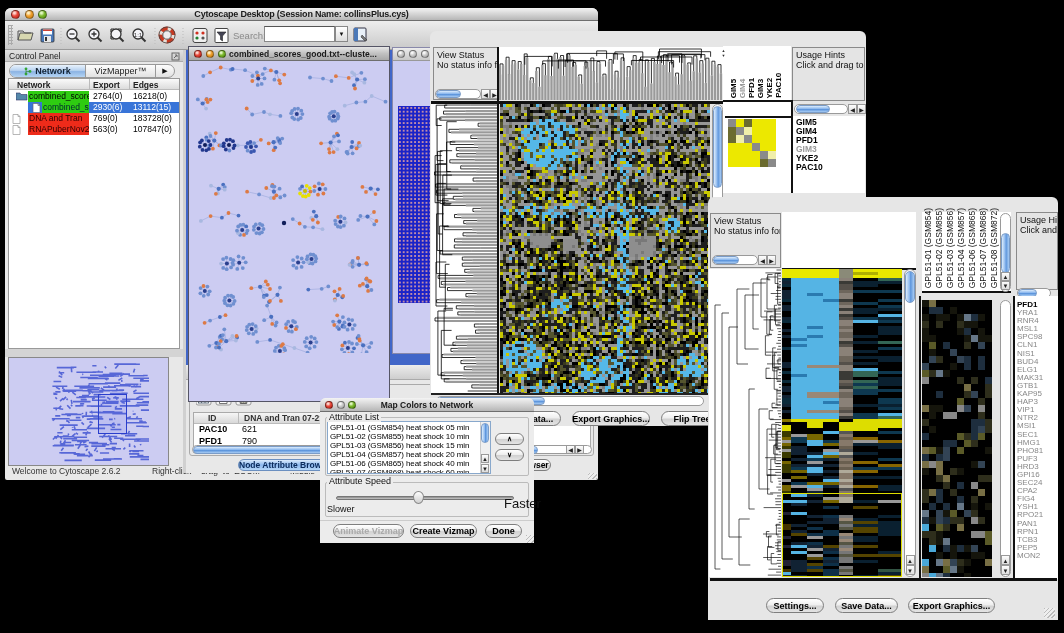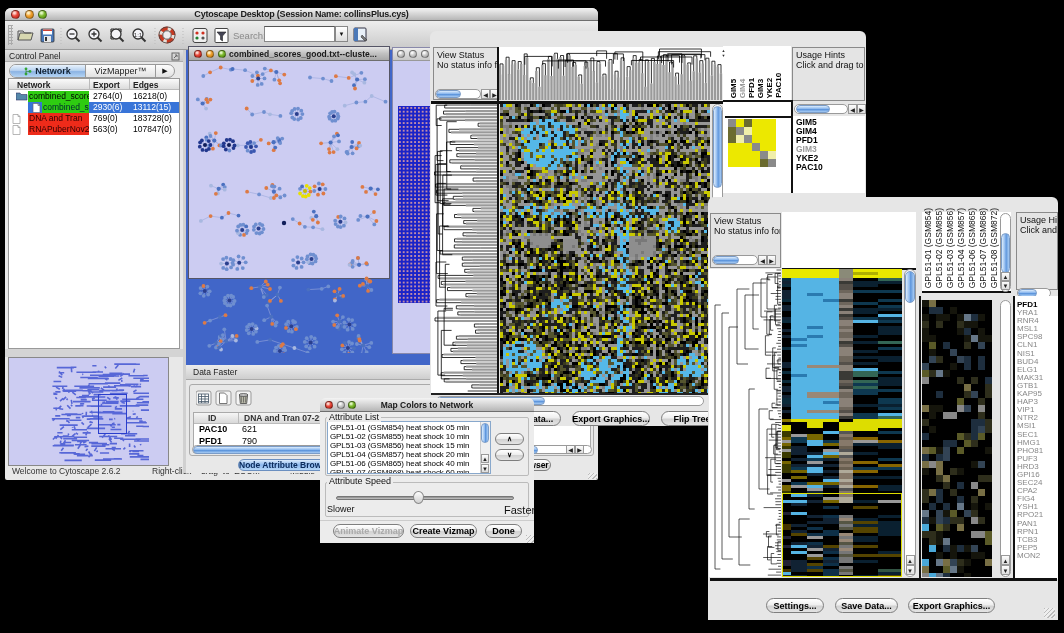--- a/index.html
+++ b/index.html
@@ -221,21 +221,21 @@
  <div class="tb" style="position:absolute;left:0;top:0;right:0;height:13px;background:linear-gradient(#ececec,#c8c8c8);border-bottom:1px solid #999">
   <div class="lts" style="left:4px;gap:4px">
         <div class="lt ltx" style="width:8px;height:8px"></div>
         <div class="lt ltx" style="width:8px;height:8px"></div>
         <div class="lt ltx" style="width:8px;height:8px"></div>
       </div>
  </div>
  <div class="a" style="left:5px;top:58px;width:66px;height:197px;background:radial-gradient(circle,#c08ca8 0.8px,rgba(0,0,0,0) 1px) 0 0/3.8px 3.8px,#1a22c8"></div>
 </div>
 
-<div class="a" style="left:188px;top:46px;width:202px;height:233px;background:#ccccf2;border:1px solid #556;z-index:12">
+<div class="a" style="left:188px;top:46px;width:202px;height:356px;background:#ccccf2;border:1px solid #556;z-index:12">
  <div class="tb" style="position:absolute;left:0;top:0;right:0;height:14px;font-size:8.5px;padding-left:40px;justify-content:flex-start;background:linear-gradient(#e6e6e6,#c2c2c2 48%,#a8a8a8)">combined_scores_good.txt--cluste...
   <div class="lts" style="left:5px;gap:4px">
         <div class="lt ltr" style="width:8px;height:8px"></div>
         <div class="lt lty" style="width:8px;height:8px"></div>
         <div class="lt ltg" style="width:8px;height:8px"></div>
       </div>
  </div>
  <div class="a" style="left:0;top:14px;width:200px;height:292px;overflow:hidden">
   <svg width="200" height="292" viewBox="0 0 200 292" style="position:absolute;left:0;top:0">
         <path stroke="#9aa8dc" stroke-width="0.6" fill="none" d="M14.3 15.0L21.1 11.3M21.1 11.3L31.7 6.5M31.7 6.5L41.9 8.7M43.6 8.0L56.1 9.2M56.1 9.2L68.9 14.7M68.9 14.7L81.9 9.4M81.9 9.4L95.3 13.6M69.2 17.6L75.5 17.4M69.2 17.6L72.7 22.9M69.2 17.6L68.7 23.9M69.2 17.6L63.3 20.0M69.2 17.6L63.4 15.0M69.2 17.6L67.9 11.3M69.2 17.6L73.7 13.1M87.3 11.0L75.8 7.6M87.3 11.0L90.2 19.3M87.3 11.0L91.1 22.3M87.3 11.0L85.4 18.7M121.0 16.5L134.0 17.6M134.0 17.6L142.5 20.0M146.9 15.2L159.7 16.9M159.7 16.9L172.4 11.8M168.1 18.5L163.1 11.5M168.1 18.5L165.0 24.2M168.1 18.5L165.3 13.2M168.1 18.5L175.9 18.2M168.1 18.5L166.0 27.5M168.1 18.5L175.4 21.7M13.6 42.5L18.7 41.1M13.6 42.5L21.4 38.6M13.6 42.5L17.1 47.6M13.6 42.5L17.7 38.0M13.6 42.5L8.8 38.4M13.6 42.5L17.4 38.4M57.7 47.5L63.2 53.5M63.2 53.5L75.0 51.0M75.0 51.0L81.0 53.3M81.0 53.3L91.4 54.9M107.8 53.1L113.4 53.1M107.8 53.1L111.8 57.0M107.8 53.1L109.2 58.5M107.8 53.1L105.3 58.1M107.8 53.1L103.3 56.5M107.8 53.1L102.2 52.2M107.8 53.1L103.2 49.8M107.8 53.1L105.6 47.9M107.8 53.1L109.0 47.6M107.8 53.1L112.3 49.7M144.7 55.3L149.4 55.4M144.7 55.3L148.8 57.6M144.7 55.3L146.3 59.7M144.7 55.3L143.3 59.8M144.7 55.3L140.7 57.7M144.7 55.3L140.1 55.7M144.7 55.3L141.1 52.3M144.7 55.3L143.1 50.9M144.7 55.3L145.5 50.7M144.7 55.3L148.7 52.9M155.7 44.7L167.4 41.5M167.4 41.5L176.4 40.7M176.4 40.7L182.7 35.0M182.7 35.0L196.5 40.7M25.3 79.6L20.7 72.7M25.3 79.6L30.4 84.4M25.3 79.6L21.5 75.0M25.3 79.6L26.8 72.1M25.3 79.6L17.3 76.4M25.3 79.6L23.9 87.7M25.3 79.6L20.1 84.5M25.3 79.6L32.0 84.5M48.8 84.4L61.7 84.3M61.7 84.3L71.9 78.8M84.6 81.2L90.1 78.7M84.6 81.2L93.2 77.6M84.6 81.2L88.7 77.1M84.6 81.2L84.7 89.2M84.6 81.2L90.5 80.4M84.6 81.2L79.7 82.4M84.6 81.2L91.2 82.1M84.6 81.2L86.3 86.6M141.6 81.5L145.0 75.3M141.6 81.5L140.0 88.1M141.6 81.5L147.9 72.6M141.6 81.5L150.0 80.4M141.6 81.5L140.6 91.6M141.6 81.5L148.4 88.2M141.6 81.5L149.0 74.3M141.6 81.5L132.1 82.3M141.6 81.5L144.6 91.1M162.6 86.0L169.7 85.0M162.6 86.0L158.0 91.0M162.6 86.0L170.0 81.9M162.6 86.0L163.6 92.3M162.6 86.0L158.7 92.6M162.6 86.0L167.6 87.4M162.6 86.0L171.2 84.6M162.6 86.0L163.2 81.0M162.6 86.0L157.5 91.1M29.7 127.8L28.9 132.4M29.7 127.8L34.2 123.6M29.7 127.8L22.0 124.7M29.7 127.8L26.9 132.8M29.7 127.8L35.8 126.1M29.7 127.8L35.7 128.7M58.1 130.7L70.1 133.4M70.1 133.4L81.8 137.0M81.8 137.0L87.3 134.4M87.3 134.4L95.6 134.5M84.9 130.7L84.9 137.0M84.9 130.7L83.4 124.0M84.9 130.7L77.3 127.0M84.9 130.7L85.4 125.6M84.9 130.7L91.3 136.4M84.9 130.7L90.6 127.7M84.9 130.7L83.0 125.2M130.6 128.1L136.4 128.0M130.6 128.1L134.4 132.5M130.6 128.1L129.0 133.7M130.6 128.1L125.2 130.0M130.6 128.1L125.6 125.3M130.6 128.1L129.9 122.4M130.6 128.1L133.7 123.3M181.7 127.6L173.4 125.9M181.7 127.6L188.9 128.3M181.7 127.6L186.5 133.1M181.7 127.6L177.0 130.9M11.9 159.9L21.6 155.1M21.6 155.1L32.9 156.7M32.9 156.7L39.5 152.0M39.5 152.0L49.5 154.6M53.2 168.9L58.5 169.6M53.2 168.9L57.5 172.1M53.2 168.9L55.0 173.9M53.2 168.9L51.1 173.8M53.2 168.9L49.1 172.2M53.2 168.9L48.0 169.7M53.2 168.9L49.2 165.5M53.2 168.9L51.4 163.9M53.2 168.9L54.3 163.7M53.2 168.9L57.2 165.4M69.6 167.6L74.5 168.0M69.6 167.6L72.9 171.3M69.6 167.6L70.6 172.5M69.6 167.6L67.4 172.1M69.6 167.6L64.8 168.8M69.6 167.6L65.0 165.6M69.6 167.6L66.8 163.4M69.6 167.6L70.9 162.8M69.6 167.6L73.3 164.2M103.8 158.1L110.6 162.5M110.6 162.5L115.9 165.8M115.9 165.8L124.1 166.3M124.1 166.3L133.5 168.2M127.2 155.2L122.3 157.0M127.2 155.2L128.9 161.5M127.2 155.2L124.8 150.6M127.2 155.2L123.8 158.8M151.4 160.8L156.6 161.5M151.4 160.8L154.9 164.7M151.4 160.8L151.6 166.1M151.4 160.8L148.9 165.5M151.4 160.8L146.6 163.1M151.4 160.8L146.2 159.7M151.4 160.8L149.2 155.9M151.4 160.8L151.7 155.5M151.4 160.8L155.5 157.4M178.5 155.6L187.4 160.0M178.5 155.6L185.3 163.4M178.5 155.6L185.0 151.0M178.5 155.6L169.2 158.9M178.5 155.6L171.4 155.0M37.9 202.4L43.6 201.8M37.9 202.4L42.1 206.4M37.9 202.4L37.7 208.2M37.9 202.4L34.2 206.9M37.9 202.4L32.1 202.6M37.9 202.4L34.1 198.1M37.9 202.4L37.4 196.7M37.9 202.4L41.6 198.0M50.2 201.8L56.7 201.3M50.2 201.8L53.8 207.1M50.2 201.8L48.3 207.9M50.2 201.8L44.1 203.7M50.2 201.8L44.3 199.2M50.2 201.8L49.6 195.4M50.2 201.8L54.3 196.8M109.1 201.6L114.6 201.3M109.1 201.6L112.6 205.9M109.1 201.6L107.5 206.9M109.1 201.6L104.4 204.6M109.1 201.6L104.1 199.1M109.1 201.6L108.4 196.1M109.1 201.6L112.7 197.5M122.5 197.9L127.2 197.6M122.5 197.9L126.5 200.4M122.5 197.9L123.5 202.5M122.5 197.9L120.6 202.2M122.5 197.9L119.0 201.0M122.5 197.9L117.8 198.2M122.5 197.9L118.5 195.5M122.5 197.9L121.6 193.3M122.5 197.9L124.3 193.6M122.5 197.9L126.3 195.2M170.1 203.8L161.1 203.4M170.1 203.8L163.2 201.7M170.1 203.8L169.1 197.1M170.1 203.8L168.9 196.9M170.1 203.8L160.5 203.8M170.1 203.8L178.0 203.4M170.1 203.8L163.6 205.8M170.1 203.8L163.7 200.0M170.1 203.8L177.4 202.2M15.8 229.9L20.7 230.3M15.8 229.9L19.2 233.5M15.8 229.9L14.7 234.8M15.8 229.9L11.4 232.3M15.8 229.9L11.6 227.1M15.8 229.9L14.5 225.0M15.8 229.9L18.4 225.6M40.4 239.6L45.6 240.0M40.4 239.6L44.4 242.8M40.4 239.6L41.5 244.6M40.4 239.6L38.5 244.3M40.4 239.6L36.0 242.2M40.4 239.6L35.3 239.7M40.4 239.6L36.1 236.7M40.4 239.6L39.0 234.6M40.4 239.6L42.2 234.7M40.4 239.6L44.2 236.0M71.1 225.8L81.0 228.0M71.1 225.8L77.8 234.1M71.1 225.8L75.1 234.6M71.1 225.8L76.8 220.5M71.1 225.8L78.8 223.7M71.1 225.8L62.3 227.2M71.1 225.8L74.8 236.1M88.5 233.8L90.9 226.6M88.5 233.8L80.0 241.0M88.5 233.8L81.0 239.9M88.5 233.8L91.9 239.9M119.3 228.6L132.7 227.8M132.7 227.8L139.3 225.4M148.7 234.0L145.5 230.3M148.7 234.0L150.6 227.9M148.7 234.0L145.8 238.4M148.7 234.0L145.9 239.6M148.7 234.0L153.3 236.3M148.7 234.0L154.2 234.9M178.2 225.2L179.1 229.9M178.2 225.2L182.4 229.0M178.2 225.2L181.3 220.5M178.2 225.2L173.9 222.9M178.2 225.2L180.0 219.8M178.2 225.2L177.1 218.3M178.2 225.2L170.8 224.7M178.2 225.2L177.6 217.5M15.6 261.8L21.1 259.6M21.1 259.6L30.9 256.0M30.9 256.0L36.5 254.2M62.6 268.1L67.6 267.4M62.6 268.1L66.9 270.7M62.6 268.1L64.2 272.9M62.6 268.1L59.8 272.3M62.6 268.1L57.7 269.1M62.6 268.1L58.1 265.8M62.6 268.1L60.3 263.6M62.6 268.1L63.6 263.1M62.6 268.1L66.7 265.1M82.2 255.8L83.2 262.9M82.2 255.8L78.1 244.6M82.2 255.8L86.6 264.6M82.2 255.8L87.6 261.5M82.2 255.8L75.2 259.2M102.3 265.2L107.8 265.9M102.3 265.2L106.9 268.2M102.3 265.2L102.9 270.7M102.3 265.2L99.6 270.1M102.3 265.2L97.0 266.9M102.3 265.2L97.2 263.2M102.3 265.2L99.2 260.7M102.3 265.2L104.0 260.0M102.3 265.2L106.0 261.2M150.4 260.6L148.2 254.3M150.4 260.6L145.3 264.0M150.4 260.6L153.9 264.4M150.4 260.6L153.4 265.5M150.4 260.6L144.1 260.6M150.4 260.6L149.9 267.9M150.4 260.6L153.9 256.1M150.4 260.6L148.2 266.1M160.4 263.6L165.7 264.1M160.4 263.6L163.7 267.9M160.4 263.6L158.6 268.7M160.4 263.6L155.5 265.9M160.4 263.6L155.4 261.5M160.4 263.6L159.6 258.3M160.4 263.6L163.2 259.1M27.4 282.0L30.7 275.9M27.4 282.0L28.7 286.2M27.4 282.0L32.9 278.5M27.4 282.0L27.0 286.5M27.4 282.0L33.1 278.4M27.4 282.0L32.0 288.5M27.4 282.0L20.3 284.8M27.4 282.0L31.7 280.1M37.2 280.2L30.1 286.6M37.2 280.2L35.3 268.3M37.2 280.2L32.0 274.7M37.2 280.2L48.1 276.6M37.2 280.2L33.9 274.1M37.2 280.2L43.4 275.0M37.2 280.2L46.9 279.5M37.2 280.2L47.6 274.9M37.2 280.2L30.0 282.9M68.3 280.9L81.1 278.9M81.1 278.9L93.8 283.2M93.8 283.2L105.4 287.0M105.4 287.0L118.6 291.6M90.9 289.9L96.1 289.2M90.9 289.9L94.7 293.4M90.9 289.9L92.3 294.8M90.9 289.9L88.7 294.5M90.9 289.9L87.0 293.3M90.9 289.9L85.8 289.9M90.9 289.9L87.0 286.6M90.9 289.9L89.8 284.8M90.9 289.9L92.4 284.9M90.9 289.9L95.3 287.1M121.6 281.5L127.4 281.1M121.6 281.5L125.6 285.7M121.6 281.5L120.7 287.3M121.6 281.5L117.2 285.4M121.6 281.5L115.8 280.9M121.6 281.5L117.7 277.2M121.6 281.5L122.2 275.8M121.6 281.5L125.7 277.4M158.9 287.0L165.0 287.3M158.9 287.0L163.3 291.3M158.9 287.0L159.7 293.1M158.9 287.0L155.4 292.0M158.9 287.0L152.9 288.3M158.9 287.0L153.4 284.4M158.9 287.0L155.9 281.7M158.9 287.0L160.0 281.0M158.9 287.0L163.0 282.5M174.1 284.3L167.9 283.0M174.1 284.3L170.7 279.6M174.1 284.3L172.4 293.5M174.1 284.3L180.3 286.2M174.1 284.3L168.5 276.9M174.1 284.3L182.3 281.9M174.1 284.3L170.3 277.8M174.1 284.3L177.6 291.1M174.1 284.3L169.6 274.9M16.0 84.0L21.5 84.0M16.0 84.0L19.9 87.9M16.0 84.0L17.3 89.3M16.0 84.0L13.5 88.9M16.0 84.0L10.8 85.7M16.0 84.0L11.1 81.4M16.0 84.0L12.9 79.5M16.0 84.0L17.6 78.7M16.0 84.0L19.8 80.1M40.0 84.0L45.5 84.5M40.0 84.0L44.5 87.1M40.0 84.0L40.4 89.5M40.0 84.0L36.8 88.5M40.0 84.0L34.6 85.2M40.0 84.0L34.8 82.3M40.0 84.0L37.7 79.0M40.0 84.0L41.0 78.6M40.0 84.0L44.0 80.2M62.0 86.0L67.0 85.3M62.0 86.0L65.0 90.0M62.0 86.0L62.1 91.0M62.0 86.0L58.6 89.7M62.0 86.0L57.0 86.0M62.0 86.0L58.7 82.2M62.0 86.0L61.4 81.0M62.0 86.0L65.1 82.1M116.0 130.0L121.5 130.6M116.0 130.0L119.8 134.0M116.0 130.0L116.7 135.5M116.0 130.0L113.9 135.1M116.0 130.0L111.1 132.5M116.0 130.0L111.0 127.8M116.0 130.0L113.1 125.4M116.0 130.0L117.7 124.8M116.0 130.0L120.7 127.1"></path>
@@ -822,21 +822,21 @@
  <div class="a atv" style="left:161px;top:25px;width:8px;height:20px"></div>
  <div class="a sbtn" style="left:161px;top:56px;width:8px;height:9px;line-height:9px">▲</div>
  <div class="a sbtn" style="left:161px;top:66px;width:8px;height:9px;line-height:9px">▼</div>
  <div class="a mb" style="left:175px;top:35px;width:29px;height:12px;font-size:7px">∧</div>
  <div class="a mb" style="left:175px;top:51px;width:29px;height:12px;font-size:7px">∨</div>
  <div class="a" style="left:5px;top:84px;width:204px;height:35px;border:1px solid #bbb;border-radius:2px"></div>
  <div class="a" style="left:7px;top:78px;color:#111;font-size:9px;background:#ececec;padding:0 2px;z-index:2">Attribute Speed</div>
  <div class="a" style="left:16px;top:98px;width:178px;height:4px;background:linear-gradient(#8a8a8a,#c8c8c8);border:1px solid #777;border-radius:2px"></div>
  <div class="a" style="left:93px;top:93px;width:11px;height:13px;background:linear-gradient(#fdfdfd,#d0d0d0);border:1px solid #888;border-radius:50% 50% 50% 50%/45% 45% 55% 55%"></div>
  <div class="a" style="left:7px;top:106px;color:#111;font-size:9px">Slower</div>
- <div class="a" style="left:184px;top:106px;color:#111;font-size:11px">Faster</div>
+ <div class="a" style="left:184px;top:98px;color:#111;font-size:13px">Faster</div>
  <div class="a" style="left:0;top:122px;width:214px;height:1px;background:#ccc"></div>
  <div class="a mb" style="left:13px;top:126px;width:71px;height:14px;color:#aaa">Animate Vizmap</div>
  <div class="a mb" style="left:90px;top:126px;width:67px;height:14px">Create Vizmap</div>
  <div class="a mb" style="left:165px;top:126px;width:37px;height:14px">Done</div>
  <div class="a grip" style="left:206px;top:137px;width:8px;height:8px"></div>
 </div>
 
 <div class="a" style="left:708px;top:197px;width:350px;height:423px;background:#e6e6e6;border-radius:6px 6px 0 0;z-index:40">
 
  <div class="a box" style="left:2px;top:16px;width:71px;height:55px;padding:2px 0 0 3px">View Status<br>No status info for t</div>

